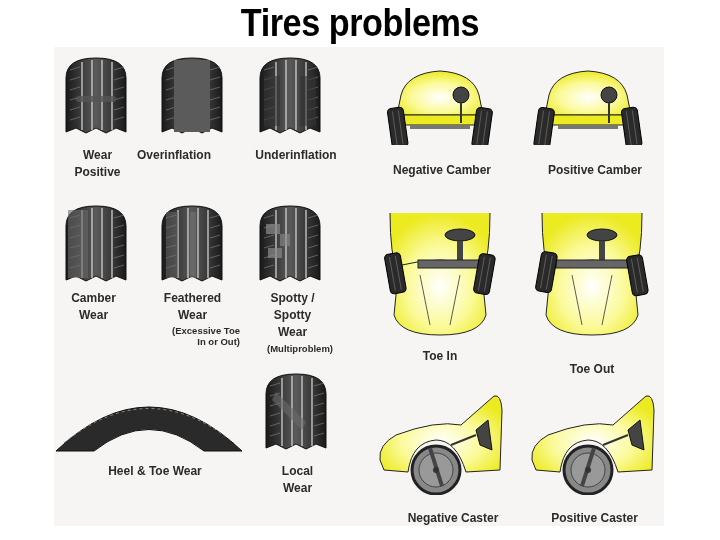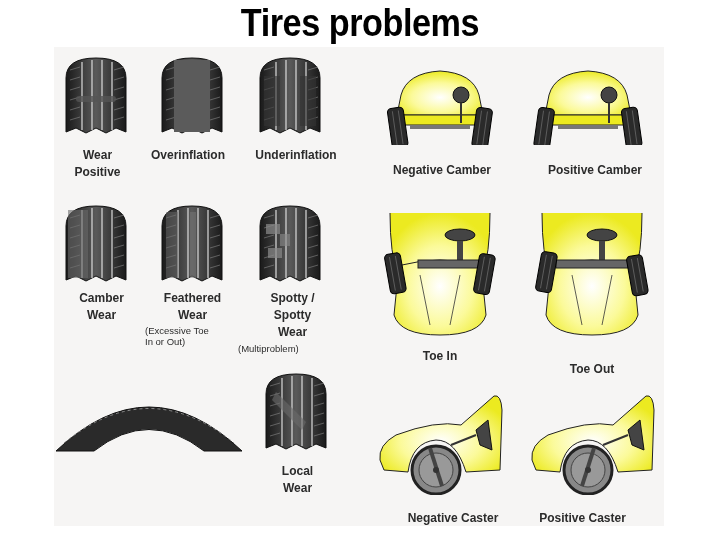--- a/index.html
+++ b/index.html
@@ -1,20 +1,20 @@
 <!DOCTYPE html>
 <html><head>
 <meta charset="utf-8">
 <style>
   html,body{margin:0;padding:0;background:#ffffff;}
   body{width:720px;height:540px;position:relative;overflow:hidden;font-family:"Liberation Sans",sans-serif;}
   .title{position:absolute;left:0;top:2px;width:720px;text-align:center;font-size:38px;font-weight:bold;color:#000;letter-spacing:-0.5px;transform:scaleX(0.9);}
   .panel{position:absolute;left:54px;top:47px;width:610px;height:479px;background:#f6f5f4;}
   .lbl{position:absolute;font-weight:bold;color:#2b2b2b;text-align:center;font-size:12px;line-height:17px;}
-  .sub{position:absolute;font-weight:normal;color:#2b2b2b;text-align:left;font-size:9.5px;line-height:11px;}
+  .sub{position:absolute;font-weight:bold;color:#2b2b2b;text-align:right;font-size:9.5px;line-height:11px;}
   .fig{position:absolute;}
 </style>
 </head>
 <body>
 
 <div class="title">Tires problems</div>
 
 <div class="panel"></div>
 
 <svg width="0" height="0" style="position:absolute">
@@ -70,38 +70,38 @@
   <div>Wear</div>
   <div>Positive</div>
 </div>
 
 <div class="fig" style="left:158px;top:56px;">
   <svg width="70" height="80">
       <use href="#treadTire"></use>
       <rect x="16" y="4" width="36" height="72" fill="#5b5b5b"></rect>
     </svg>
 </div>
-<div class="lbl" style="left:138px;top:147px;width:100px;">Overinflation</div>
+<div class="lbl" style="left:124px;top:147px;width:100px;">Overinflation</div>
 
 <div class="fig" style="left:256px;top:56px;">
   <svg width="70" height="80">
       <use href="#treadTire"></use>
       <rect x="8" y="20" width="16" height="50" fill="#333" opacity="0.6"></rect>
       <rect x="44" y="20" width="16" height="50" fill="#333" opacity="0.6"></rect>
     </svg>
 </div>
 <div class="lbl" style="left:240px;top:147px;width:112px;">Underinflation</div>
 
 <div class="fig" style="left:62px;top:204px;">
   <svg width="70" height="80">
       <use href="#treadTire"></use>
       <rect x="6" y="6" width="20" height="68" fill="#6a6a6a" opacity="0.6"></rect>
     </svg>
 </div>
-<div class="lbl" style="left:59px;top:290px;width:85px;text-align:center;">
+<div class="lbl" style="left:51px;top:290px;width:85px;text-align:center;">
   <div>Camber</div>
   <div>Wear</div>
 </div>
 
 <div class="fig" style="left:158px;top:204px;">
   <svg width="70" height="80">
       <use href="#treadTire"></use>
       <rect x="8" y="8" width="12" height="66" fill="#6a6a6a" opacity="0.5"></rect>
       <rect x="32" y="8" width="6" height="66" fill="#7a7a7a" opacity="0.5"></rect>
     </svg>
@@ -130,20 +130,21 @@
 </div>
 <div class="sub" style="left:238px;top:343px;width:95px;">(Multiproblem)</div>
 
 <div class="fig" style="left:54px;top:388px;">
   <svg width="190" height="65">
     <path d="M2,63 Q95,-25 188,63 L150,63 Q95,20 40,63 Z" fill="#2a2a2a" stroke="#111"></path>
     <path d="M10,55 Q95,-14 180,55" fill="none" stroke="#888" stroke-width="1" stroke-dasharray="3 3"></path>
   </svg>
 </div>
 <div class="lbl" style="left:70px;top:463px;width:170px;">
+  <div>Heel &amp; Toe Wear</div>
 </div>
 
 <div class="fig" style="left:262px;top:372px;">
   <svg width="70" height="80">
       <use href="#treadTire"></use>
       <path d="M14,20 L44,50 L40,58 L10,28 Z" fill="#6a6a6a" opacity="0.6"></path>
     </svg>
 </div>
 <div class="lbl" style="left:255px;top:463px;width:85px;">
   <div>Local</div>
@@ -223,13 +224,13 @@
   <svg width="135" height="105">
     <path d="M4,70 Q2,55 20,45 Q60,30 85,35 L118,6 Q125,4 126,20 L124,80 L90,82 Q80,50 60,50 Q36,52 32,82 L8,80 Z" fill="url(#yg)" stroke="#222"></path>
     <path d="M75,55 L100,45" stroke="#333" stroke-width="2"></path>
     <path d="M100,40 L112,30 L116,60 L104,55 Z" fill="#444" stroke="#111"></path>
     <circle cx="60" cy="80" r="24" fill="#888" stroke="#222" stroke-width="3"></circle>
     <circle cx="60" cy="80" r="17" fill="#999" stroke="#444"></circle>
     <line x1="66" y1="58" x2="54" y2="96" stroke="#444" stroke-width="4"></line>
     <circle cx="60" cy="80" r="3" fill="#333"></circle>
   </svg>
 </div>
-<div class="lbl" style="left:515px;top:510px;width:135px;">Positive Caster</div>
+<div class="lbl" style="left:527px;top:510px;width:135px;">Positive Caster</div>
 
 </body></html>

